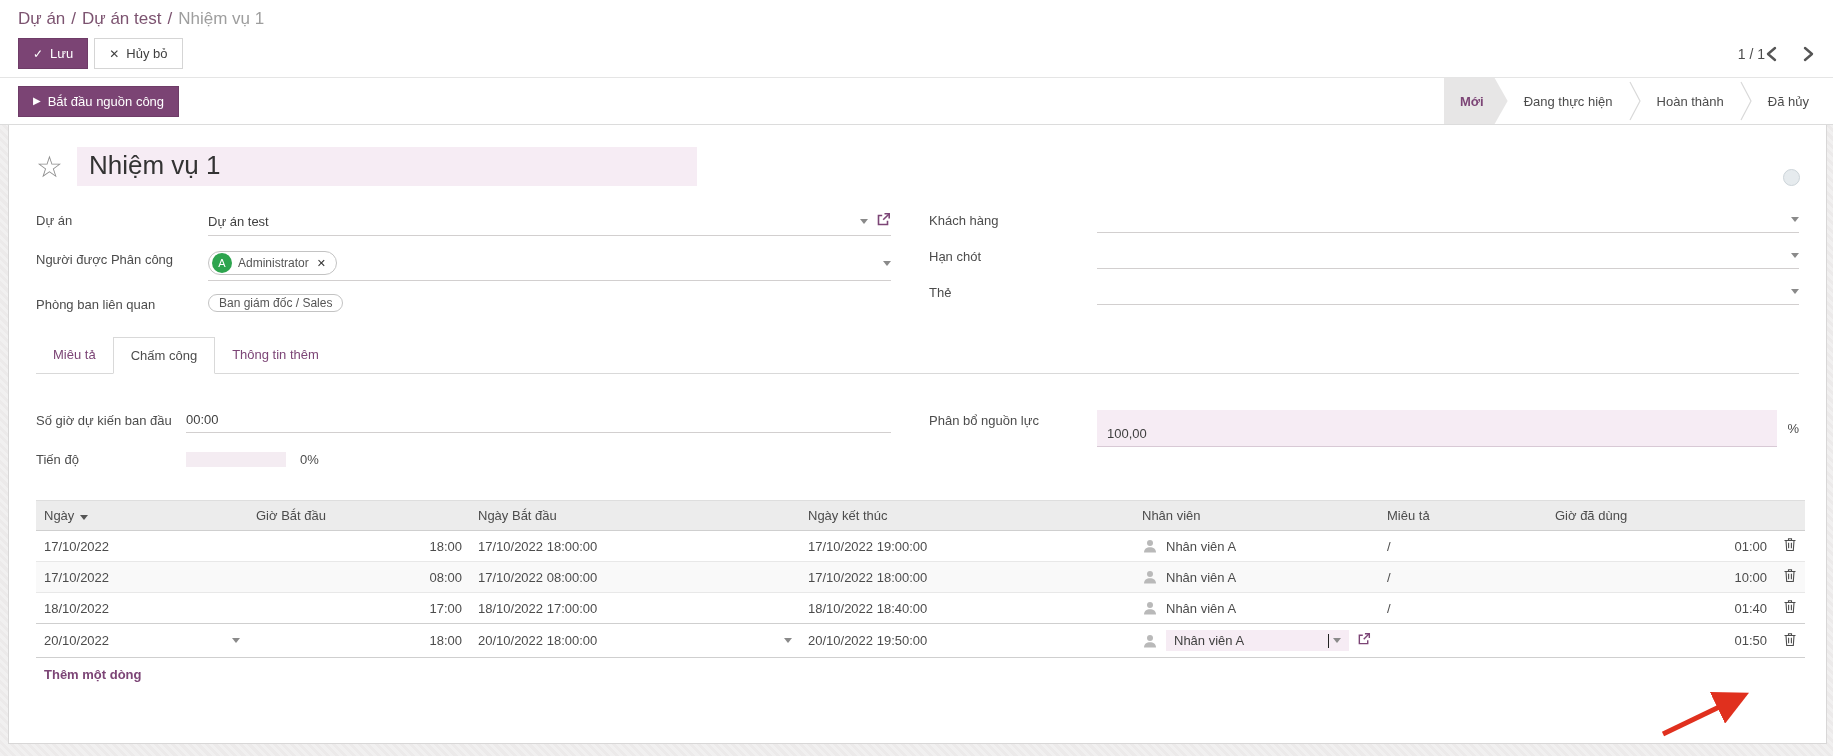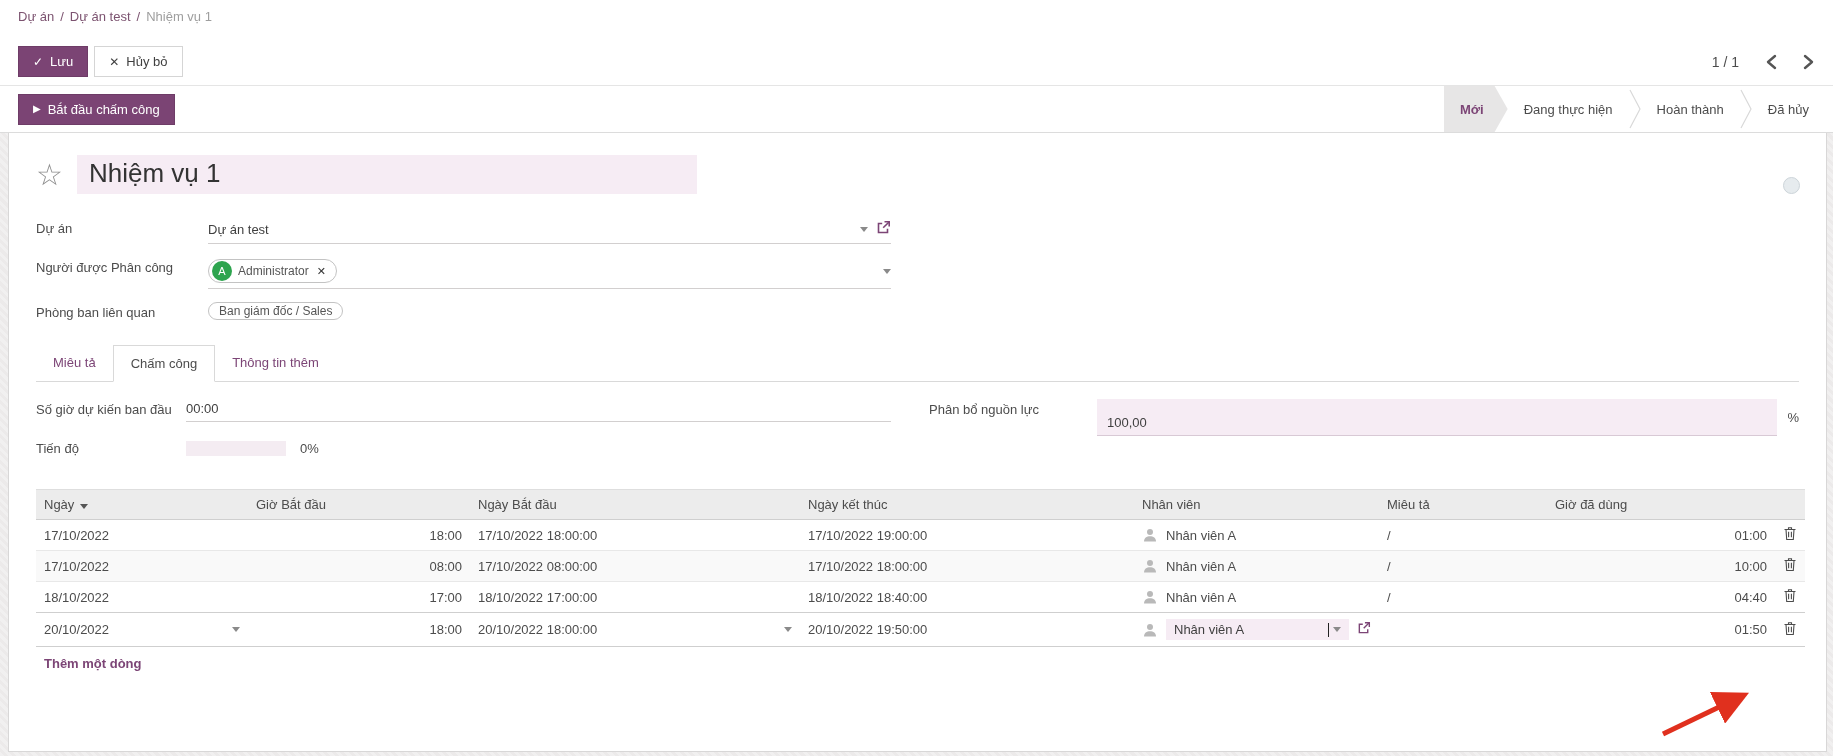--- a/index.html
+++ b/index.html
@@ -7,31 +7,31 @@
   body {
     font-family:"Liberation Sans","DejaVu Sans",sans-serif;
     font-size:13px; color:#4c4c4c;
     background:repeating-linear-gradient(45deg,#f1f0f0,#f1f0f0 3px,#eceaea 3px,#eceaea 6px);
     overflow:hidden;
   }
   #screen { position:relative; width:1833px; height:756px; display:flex; flex-direction:column; }
 
   
   .control-panel { background:#fff; padding:9px 18px 8px; }
-  .breadcrumb { font-size:13px; color:#857585; margin-bottom:22px; }
+  .breadcrumb { font-size:17px; color:#857585; margin-bottom:9px; }
   .breadcrumb .bc-link { color:#7c5370; cursor:pointer; }
   .breadcrumb .bc-sep { color:#7c5370; padding:0 6px; }
   .breadcrumb .bc-active { color:#9e9e9e; }
   .cp-buttons { display:flex; align-items:center; }
   .btn { display:inline-flex; align-items:center; gap:7px; height:31px; padding:0 14px;
          font-size:13px; border:1px solid transparent; cursor:pointer; background:#fff; }
   .btn-primary { background:#7b4474; border-color:#6e3c67; color:#fff; }
   .btn-secondary { border-color:#d5d5d5; color:#3f3f3f; margin-left:6px; }
   .btn .ic { font-size:12px; line-height:1; }
-  .pager { margin-left:auto; display:flex; align-items:center; gap:26px; color:#4c4c4c; font-size:14px; }
+  .pager { margin-left:auto; display:flex; align-items:center; color:#4c4c4c; font-size:14px; }
   .pager-arrows { display:flex; gap:24px; }
   .pager-arrows svg { cursor:pointer; }
 
   
   .statusbar-row { background:#fff; border-top:1px solid #e5e5e5; border-bottom:1px solid #dcdcdc;
                    height:48px; display:flex; align-items:center; justify-content:space-between; padding-left:18px; }
   .statusbar { display:flex; align-items:center; height:100%; padding-right:8px; }
   .stage { display:flex; align-items:center; height:100%; padding:0 16px; font-size:13px; color:#4c4c4c; cursor:pointer; white-space:nowrap; }
   .stage.active { background:#e7e6e6; color:#7c4576; font-weight:bold; padding-right:24px; 
                   clip-path:polygon(0 0, calc(100% - 13px) 0, 100% 50%, calc(100% - 13px) 100%, 0 100%); }
@@ -64,21 +64,21 @@
   .tag-avatar { width:20px; height:20px; border-radius:50%; background:#2da44e; color:#fff; font-size:11px;
                 display:flex; align-items:center; justify-content:center; }
   .tag-x { font-weight:bold; color:#333; font-size:11px; cursor:pointer; margin-left:2px; }
   .person-ic { width:16px; height:16px; flex:none; }
 
   
   .tabs { display:flex; border-bottom:1px solid #d9d9d9; margin-top:10px; }
   .tab { padding:10px 17px; color:#7c4576; cursor:pointer; font-size:13px; }
   .tab.active { color:#4c4c4c; background:#fff; border:1px solid #d9d9d9; border-bottom:1px solid #fff; margin-bottom:-1px; }
 
-  .notebook-fields { margin:17px 0 18px; }
+  .notebook-fields { margin:36px 0 18px; }
   .alloc-wrap { display:flex; align-items:center; gap:10px; }
   .alloc-input { background:#f6ecf4; flex:1; padding:16px 10px 5px; color:#3f3f3f; border-bottom:1px solid #d8c9d5; }
   .progress-row { display:flex; align-items:center; margin-top:16px; }
   .progress-bar { width:100px; height:15px; background:#f4ecf2; margin-right:14px; }
 
   
   table.o-list { width:100%; border-collapse:collapse; table-layout:fixed; margin-top:18px; }
   table.o-list th { background:#ececec; font-weight:normal; color:#4c4c4c; text-align:left;
                     padding:7px 8px; border-bottom:1px solid #cfcfcf; border-top:1px solid #dedede; }
   table.o-list td { padding:6px 8px; border-top:1px solid #e8e8e8; color:#4c4c4c; white-space:nowrap; overflow:hidden; }
@@ -130,21 +130,21 @@
               <path d="M3 2 L10 8 L3 14" stroke="#555" stroke-width="2.4" fill="none" stroke-linecap="round" stroke-linejoin="round"></path>
             </svg>
         </span>
       </div>
     </div>
   </div>
 
   <div class="statusbar-row">
     <button class="btn btn-primary">
       <span class="ic" style="font-size:10px">▶</span>
-      <span>Bắt đầu chấm công</span>
+      <span>Bắt đầu nguồn công</span>
     </button>
     <div class="statusbar">
       <div class="stage active">Mới</div>
       <div class="stage">Đang thực hiện</div>
       <span class="stage-sep">
           <svg width="12" height="40" viewBox="0 0 12 40">
             <path d="M1 1 L11 20 L1 39" stroke="#d9d9d9" stroke-width="1.2" fill="none"></path>
           </svg>
         </span>
       <div class="stage">Hoàn thành</div>
@@ -198,20 +198,43 @@
         <div class="frow">
           <div class="flabel">Phòng ban liên quan</div>
           <div class="fvalue">
             <span class="tagpill noavatar">
               <span>Ban giám đốc / Sales</span>
             </span>
           </div>
         </div>
       </div>
 
+      <div class="fgroup fgroup-right">
+        <div class="frow">
+          <div class="flabel">Khách hàng</div>
+          <div class="fvalue underlined">
+            <span class="val-text">&nbsp;</span>
+            <span class="caret"></span>
+          </div>
+        </div>
+        <div class="frow">
+          <div class="flabel">Hạn chót</div>
+          <div class="fvalue underlined">
+            <span class="val-text">&nbsp;</span>
+            <span class="caret"></span>
+          </div>
+        </div>
+        <div class="frow">
+          <div class="flabel">Thẻ</div>
+          <div class="fvalue underlined">
+            <span class="val-text">&nbsp;</span>
+            <span class="caret"></span>
+          </div>
+        </div>
+      </div>
     </div>
 
     <div class="tabs">
       <div class="tab">Miêu tả</div>
       <div class="tab active">Chấm công</div>
       <div class="tab">Thông tin thêm</div>
     </div>
 
     <div class="field-grid notebook-fields">
       <div class="fgroup">
@@ -312,21 +335,21 @@
           <td>
               <span class="cell-emp">
                 <svg class="person-ic" viewBox="0 0 16 16">
                   <circle cx="8" cy="5" r="3" fill="#b9b9b9"></circle>
                   <path d="M2 14.5c0-3.4 2.7-5.2 6-5.2s6 1.8 6 5.2z" fill="#b9b9b9"></path>
                 </svg>
                 <span>Nhân viên A</span>
               </span>
             </td>
           <td>/</td>
-          <td class="al-r">04:40</td>
+          <td class="al-r">01:40</td>
           <td><span class="trash"><svg width="14" height="15" viewBox="0 0 14 15">
                   <path d="M1.5 3.5h11M5.5 3.5V1.8h3v1.7M3 3.5l.7 10h6.6l.7-10M5.6 5.8v5.4M8.4 5.8v5.4" stroke="#4c4c4c" stroke-width="1.1" fill="none"></path>
                 </svg></span></td>
         </tr>
         <tr class="edit-row">
           <td class="cell-pink">
             <span class="cell-flex">
                 <span>20/10/2022</span>
                 <span class="sp"></span>
                 <span class="caret"></span>

